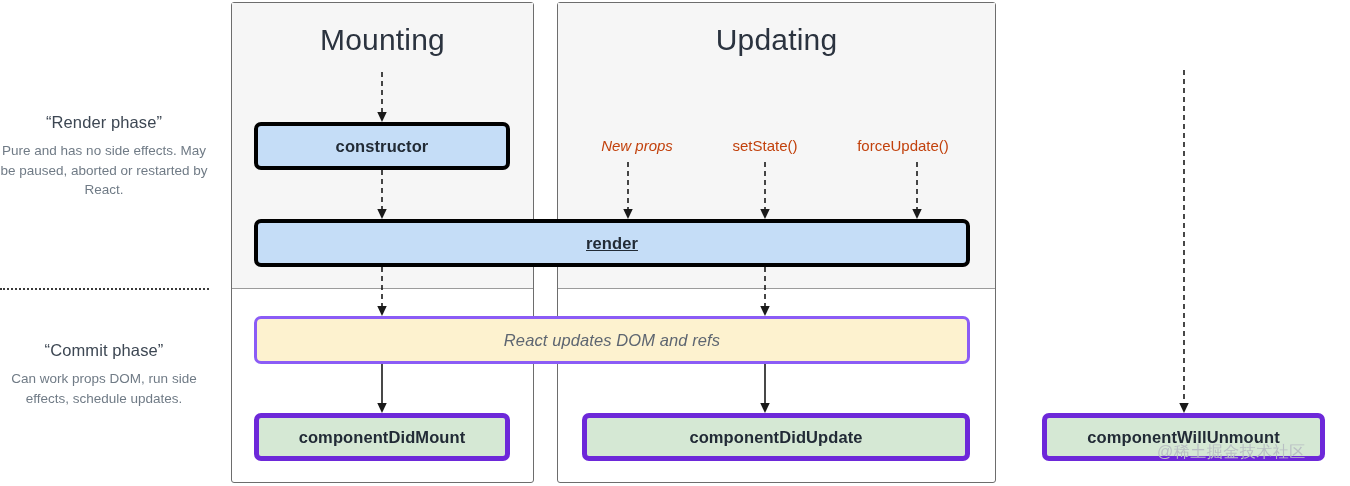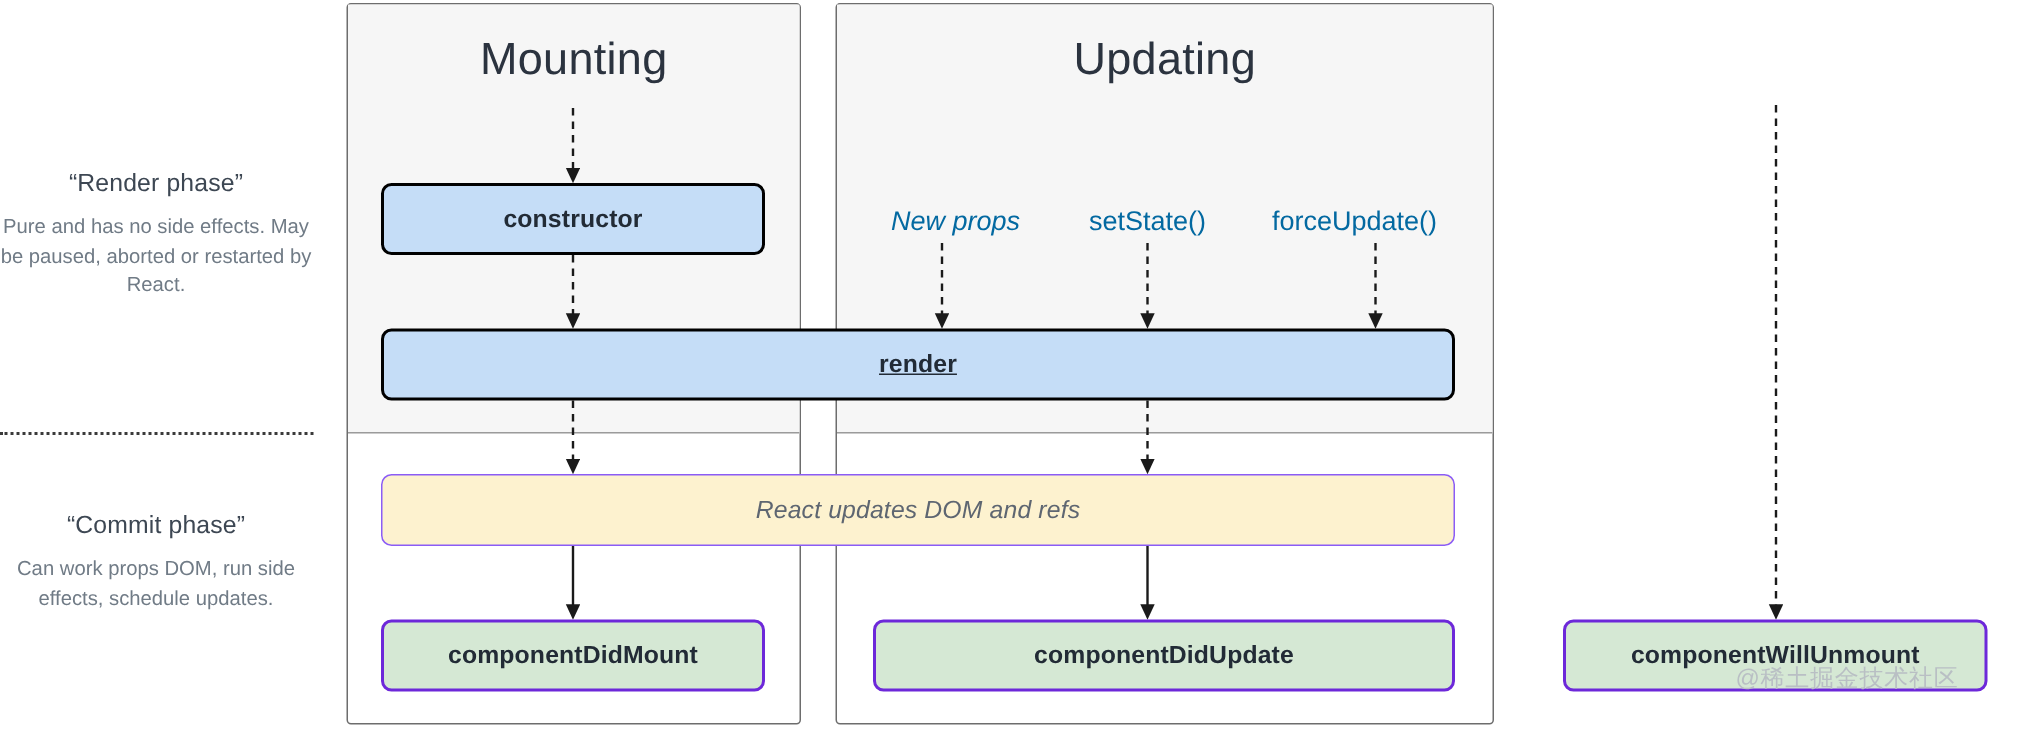--- a/index.html
+++ b/index.html
@@ -92,44 +92,44 @@
     box-sizing: border-box;
     display: flex;
     align-items: center;
     justify-content: center;
     border-radius: 7px;
     font-size: 16.5px;
     font-weight: bold;
     color: #222b36;
     letter-spacing: .1px;
   }
-  .node.blue  { background: #c5ddf7; border: 2px solid #000000; }
-  .node.green { background: #d5e8d4; border: 2px solid #6d28d9; }
+  .node.blue  { background: #c5ddf7; border: 4px solid #000000; }
+  .node.green { background: #d5e8d4; border: 5px solid #6d28d9; }
   .node.amber {
     background: #fdf2cf;
-    border: 1px solid #8b5cf6;
+    border: 3px solid #8b5cf6;
     font-weight: normal;
     font-style: italic;
     font-size: 16.5px;
     color: #5e6671;
   }
 
   #node-constructor          { left: 254px; top: 122px; width: 256px; height: 48px; }
   #node-render               { left: 254px; top: 219px; width: 716px; height: 48px; text-decoration: underline; }
   #node-commit               { left: 254px; top: 316px; width: 716px; height: 48px; }
   #node-did-mount            { left: 254px; top: 413px; width: 256px; height: 48px; }
   #node-did-update           { left: 582px; top: 413px; width: 388px; height: 48px; }
   #node-will-unmount         { left: 1042px; top: 413px; width: 283px; height: 48px; }
 
   
   .trigger {
     position: absolute;
     text-align: center;
-    font-size: 18px;
-    color: #0369a1;
+    font-size: 15px;
+    color: #c2410c;
     white-space: nowrap;
     transform: translateX(-50%);
   }
   .trigger.italic { font-style: italic; }
   #trigger-new-props    { left: 637px; top: 137px; }
   #trigger-set-state    { left: 765px; top: 137px; text-align: center; }
   #trigger-force-update { left: 903px; top: 137px; }
 
   
   .arrows {

